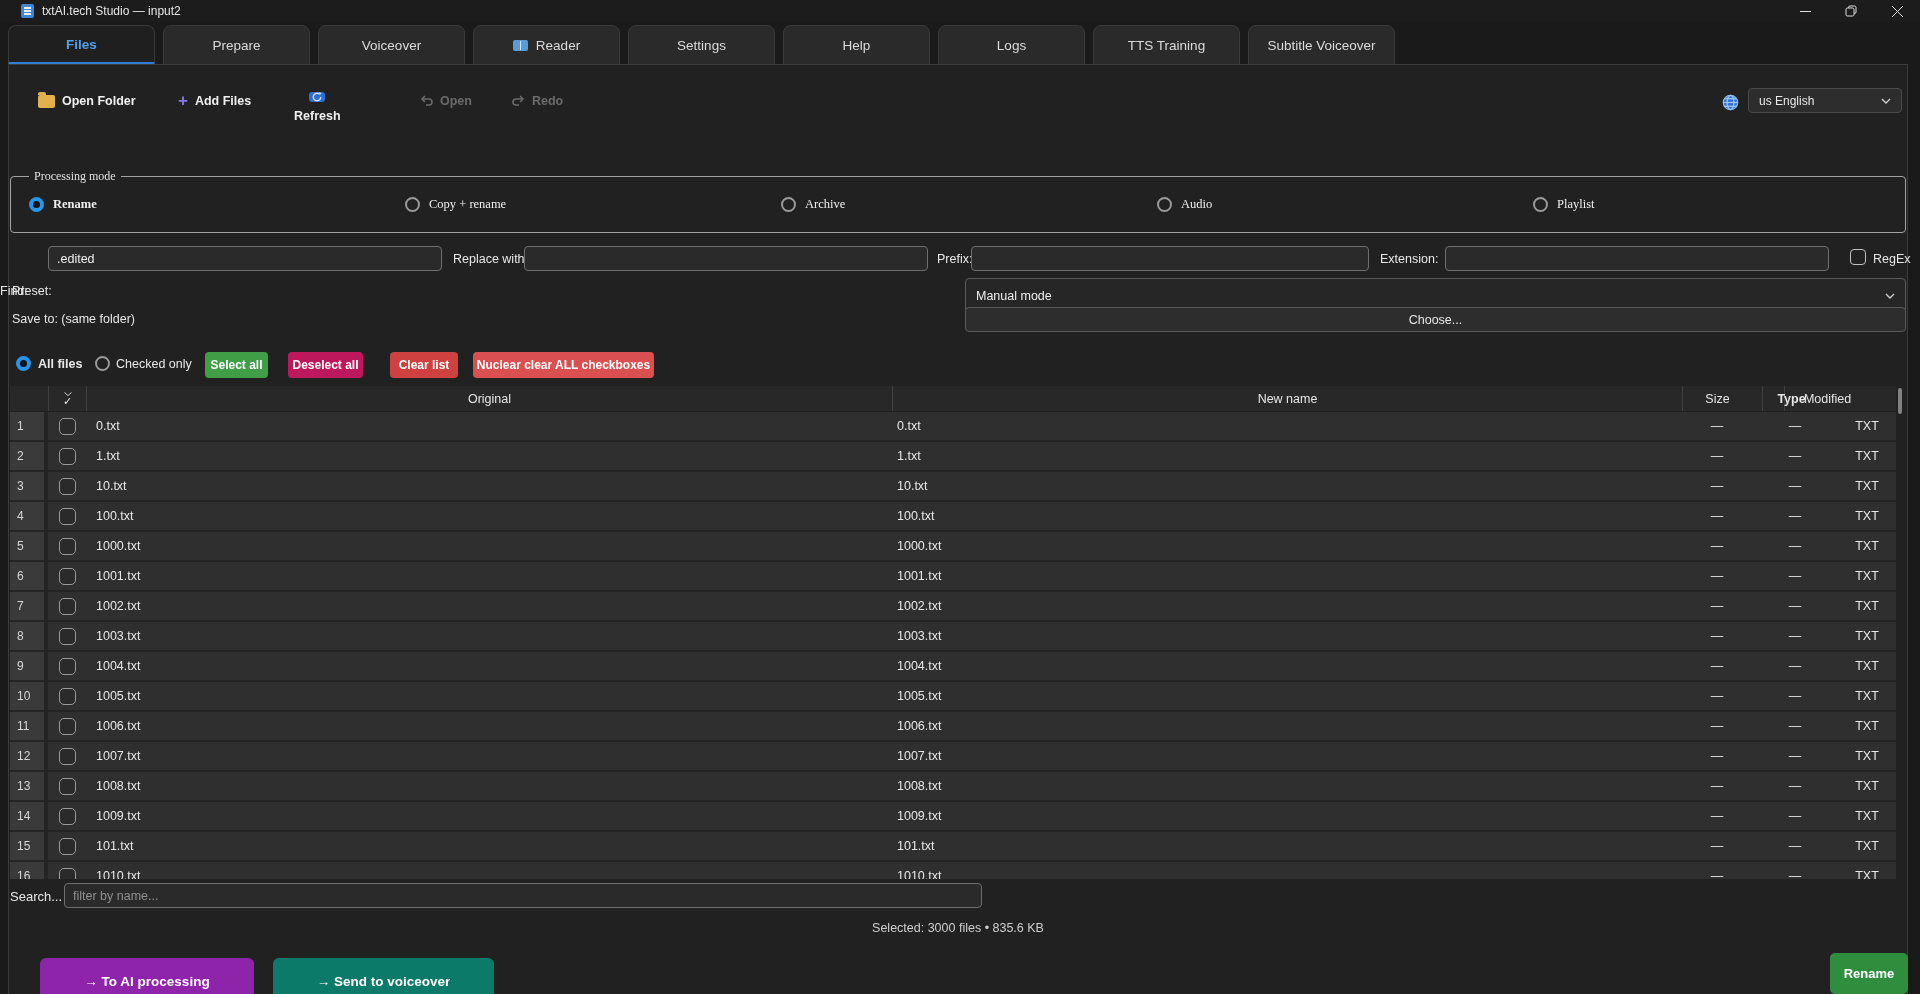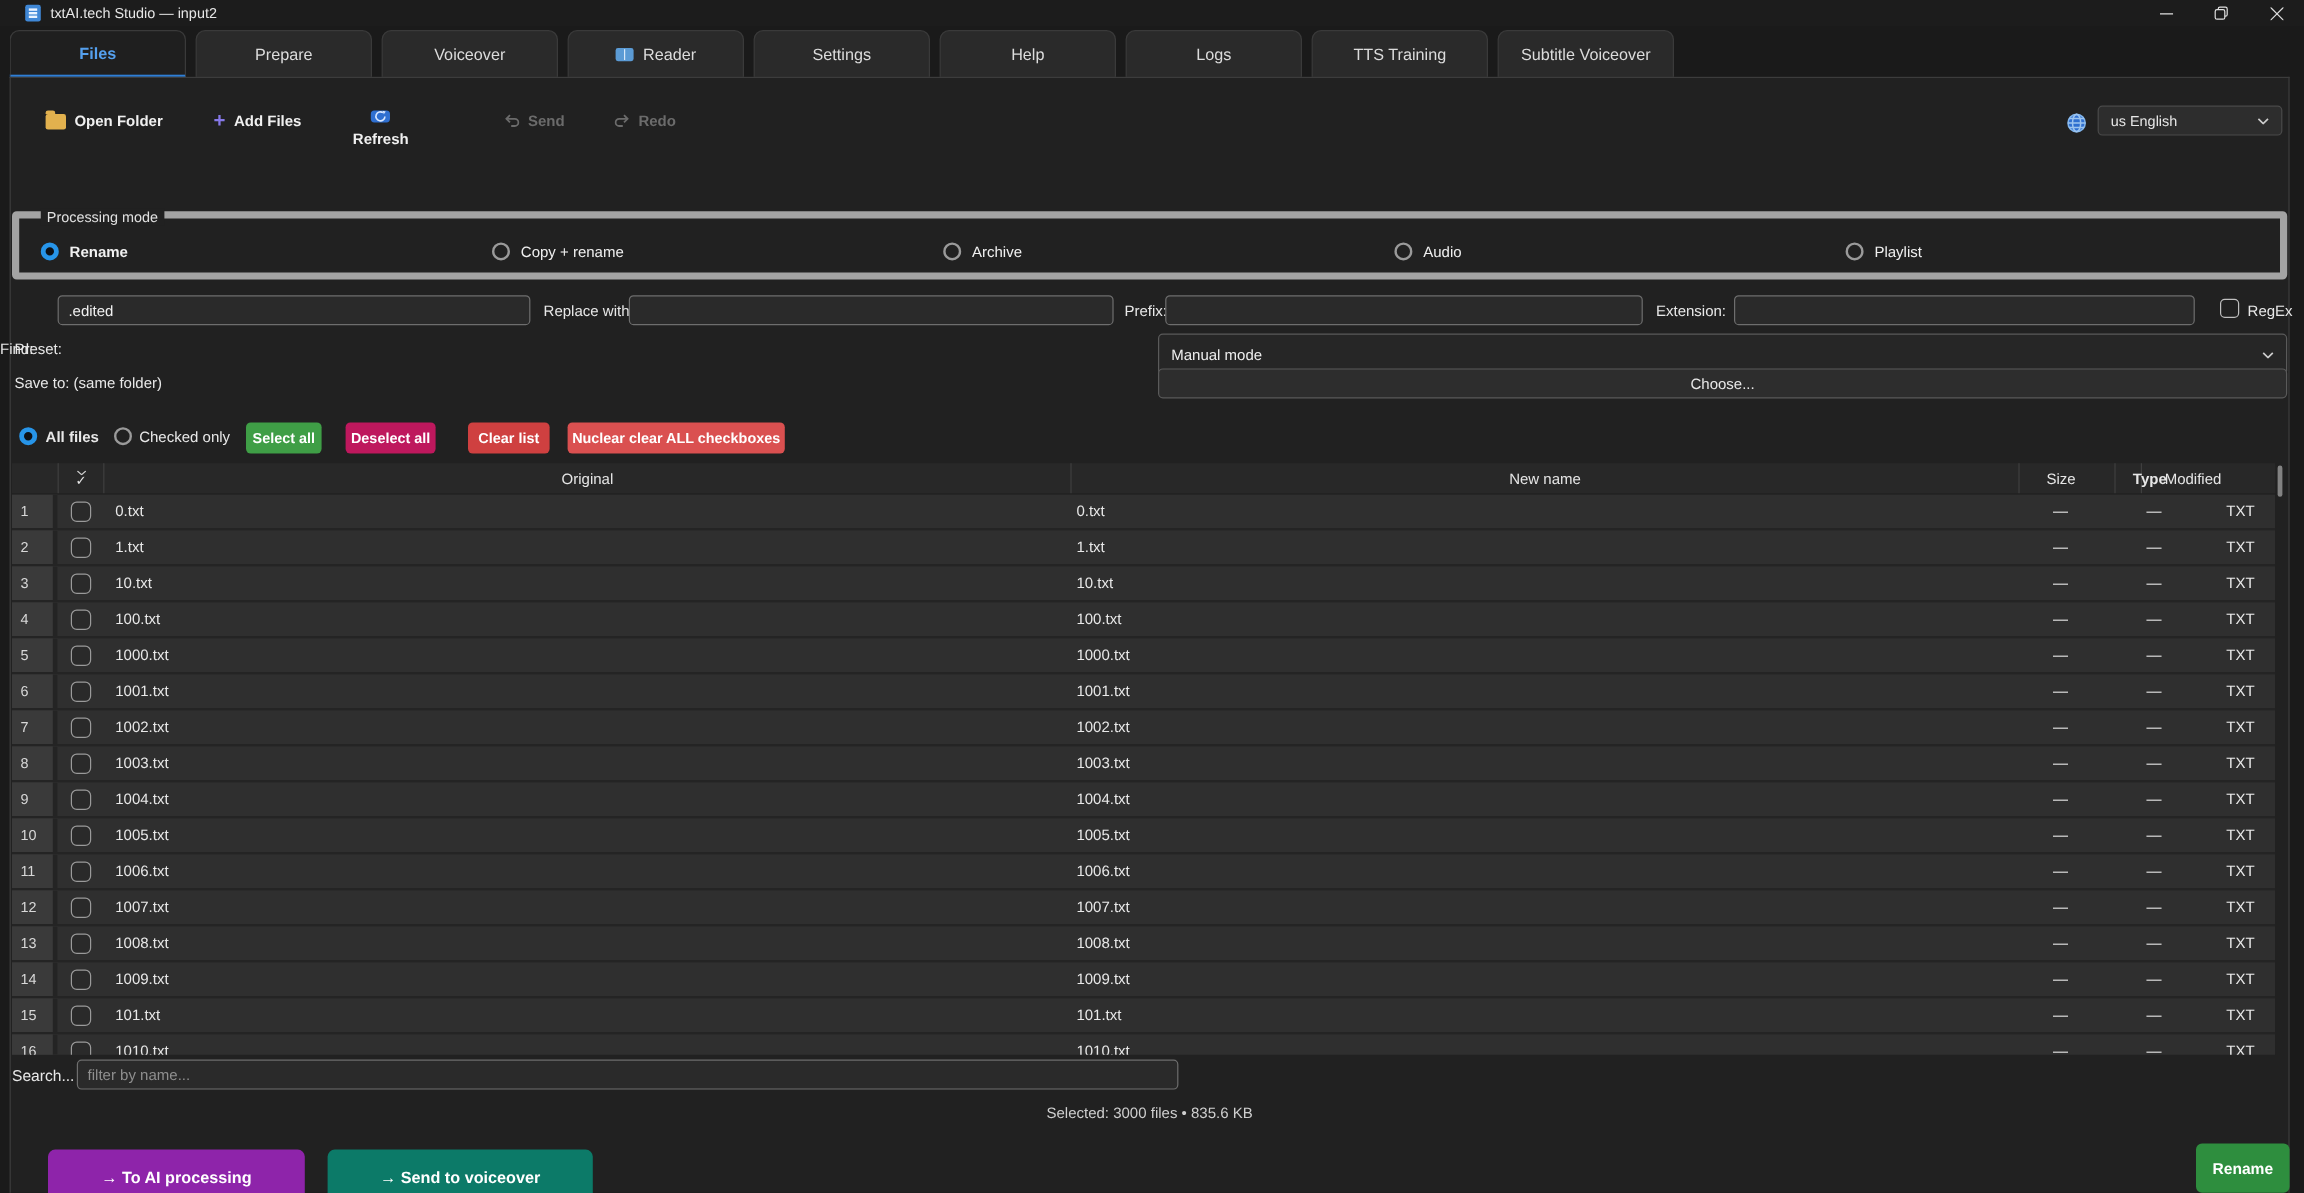--- a/index.html
+++ b/index.html
@@ -42,21 +42,21 @@
   .plus-glyph { color:#8678e8; font-size:17px; font-weight:bold; line-height:14px; }
   .refresh-glyph { width:16px; height:16px; background:#2f6fd0; border-radius:3px;
              display:flex; align-items:center; justify-content:center; }
   .lang-select { position:absolute; left:1748px; top:88px; width:154px; height:25px; background:#2d2d2d;
              border:1px solid #4a4a4a; border-radius:4px; display:flex; align-items:center;
              padding:0 10px; color:#e8e8e8; font-size:12px; }
   .lang-select .chev { margin-left:auto; }
 
   
   .proc-fieldset { position:absolute; left:10px; top:176px; width:1896px; height:57px;
-             border:6px solid #a3a3a3; border-radius:4px; }
+             border:1px solid #a3a3a3; border-radius:4px;font-family:Liberation Serif, serif; }
   .proc-legend { position:absolute; left:18px; top:-8px; background:#212121; padding:0 5px;
              font-size:12px; color:#e0e0e0; }
   .radio-opt { position:absolute; top:20px; display:flex; align-items:center; gap:9px; }
   .radio { width:15px; height:15px; border-radius:50%; border:2px solid #9a9a9a; background:transparent; }
   .radio.sel { border:4px solid #2795e9; background:#0e1116; }
   .radio-label { font-size:12.5px; color:#f0f0f0; }
 
   
   .flabel { position:absolute; font-size:12.5px; color:#e8e8e8; }
   .tinput { position:absolute; height:25px; background:#2a2a2a; border:1px solid #6e6e6e;
@@ -185,21 +185,21 @@
     </span>
     <span>Refresh</span>
   </div>
   <div class="toolbtn disabled" style="left:420px; top:92px;">
     <span>
       <svg width="13" height="12" viewBox="0 0 13 12" fill="none" stroke="#6b6b6b" stroke-width="1.5">
         <path d="M2 5 H9 A3 3 0 0 1 9 11 H6"></path>
           <polyline points="5,2 2,5 5,8"></polyline>
       </svg>
     </span>
-    <span>Send</span>
+    <span>Open</span>
   </div>
   <div class="toolbtn disabled" style="left:512px; top:92px;">
     <span>
       <svg width="13" height="12" viewBox="0 0 13 12" fill="none" stroke="#6b6b6b" stroke-width="1.5">
         <path d="M11 5 H4 A3 3 0 0 0 4 11 H7"></path>
           <polyline points="8,2 11,5 8,8"></polyline>
       </svg>
     </span>
     <span>Redo</span>
   </div>

